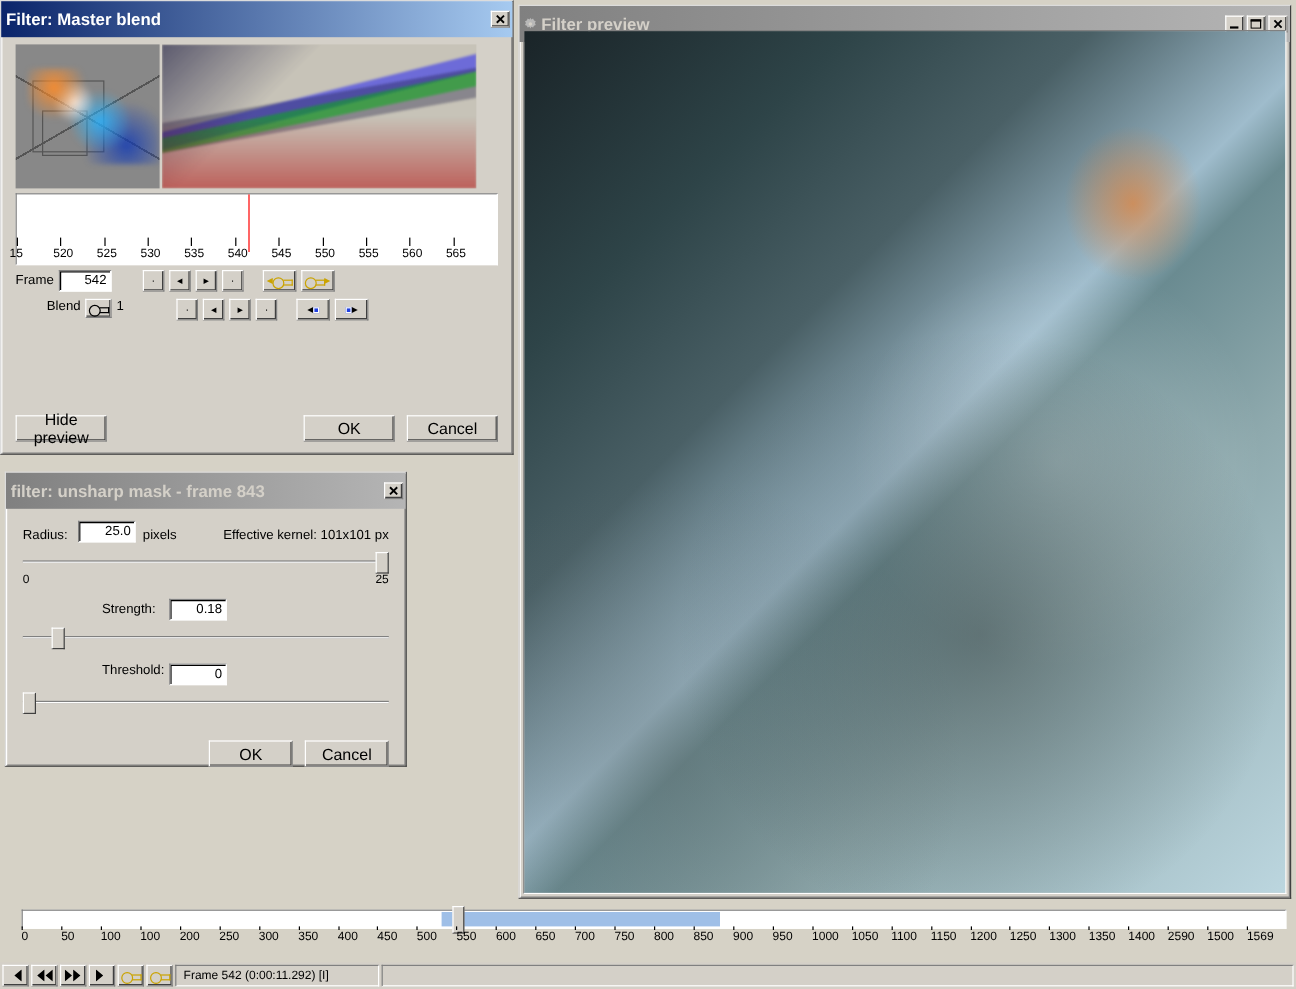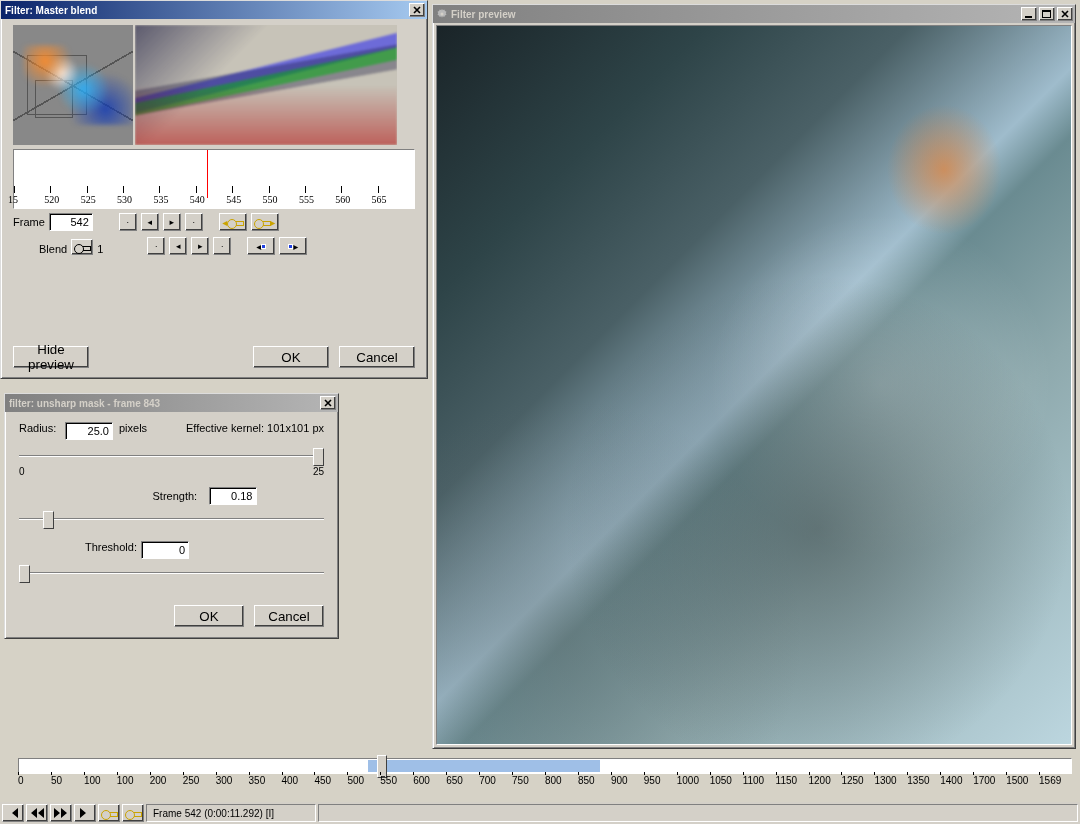--- a/index.html
+++ b/index.html
@@ -1,20 +1,20 @@
 <!DOCTYPE html>
 <html><head>
 <meta charset="utf-8">
 <style>
   * { box-sizing: border-box; }
   html, body { margin:0; padding:0; width:1080px; height:824px; font-family: Tahoma, Arial, sans-serif; font-size:11px; overflow:hidden; background:#d6d2c6; color:#000; }
   .classic-btn { background:#d4d0c8; border:1px solid; border-color:#fff #808080 #808080 #fff; box-shadow: inset -1px -1px 0 #404040, inset 1px 1px 0 #d4d0c8; cursor:default; display:inline-flex; align-items:center; justify-content:center; }
   .sunken { background:#fff; border:1px solid; border-color:#808080 #fff #fff #808080; box-shadow: inset 1px 1px 0 #000; }
   .window { position:absolute; background:#d4d0c8; border:1px solid; border-color:#dcdcdc #404040 #404040 #dcdcdc; box-shadow: inset 1px 1px 0 #fff, inset -1px -1px 0 #808080; }
-  .titlebar { height:18px; display:flex; align-items:center; padding:0 2px; font-weight:bold; font-size:10px; color:#fff; }
+  .titlebar { height:30px; display:flex; align-items:center; padding:0 2px; font-weight:bold; font-size:14px; color:#fff; }
   .titlebar.active { background:linear-gradient(to right,#0a246a,#a6caf0); }
   .titlebar.inactive { background:linear-gradient(to right,#808080,#b5b5b5); color:#d4d0c8; }
   .titlebar .title { flex:1; padding-left:2px; white-space:nowrap; }
   .titlebar .winbtn { width:16px; height:14px; margin-left:2px; font-size:10px; line-height:10px; }
   .field { height:18px; padding:1px 3px; text-align:right; font-size:11px; }
   .label { font-size:11px; }
   .slider-track { position:relative; height:20px; }
   .slider-track .rail { position:absolute; top:9px; left:0; right:0; height:2px; background:#808080; border-bottom:1px solid #fff; }
   .slider-track .thumb { position:absolute; top:2px; width:11px; height:18px; background:#d4d0c8; border:1px solid; border-color:#fff #404040 #404040 #fff; }
   .smallbtn { width:18px; height:18px; font-size:9px; }
@@ -123,21 +123,21 @@
   </div>
   <div style="padding:6px 12px;">
     <div style="display:flex; gap:2px;">
       <div class="vector-scope">
         <div class="box1"></div>
           <div class="box2"></div>
           <div class="cloud"></div>
       </div>
       <div class="waveform"></div>
     </div>
-    <div class="timeline-graph" style="margin-top:4px;font-family:Liberation Serif, serif;">
+    <div class="timeline-graph" style="margin-top:4px;">
       <div class="marker" style="left:48.3%;"></div>
       <div class="ticks">
         <div class="tick">
             <span>15</span>
           </div>
         <div class="tick">
             <span>520</span>
           </div>
         <div class="tick">
             <span>525</span>
@@ -176,21 +176,21 @@
       <span class="classic-btn smallbtn">·</span>
       <span class="classic-btn smallbtn">◂</span>
       <span class="classic-btn smallbtn">▸</span>
       <span class="classic-btn smallbtn">·</span>
       <span style="width:8px;"></span>
       <span class="classic-btn keybtn key-yellow">◂ <span class="key-icon"></span></span>
       <span class="classic-btn keybtn key-yellow"><span class="key-icon"></span> ▸</span>
     </div>
 
 
-    <div style="display:flex; align-items:flex-end; gap:4px; margin-top:6px;">
+    <div style="display:flex; align-items:flex-start; gap:4px; margin-top:6px;">
       <span style="width:22px;"></span>
       <span class="label">Blend</span>
       <span class="classic-btn" style="width:22px;height:16px;">
           <span class="key-icon" style="color:#000"></span>
         </span>
       <span class="label" style="width:14px; text-align:left;">1</span>
       <span style="width:28px;"></span>
       <span class="classic-btn smallbtn">·</span>
       <span class="classic-btn smallbtn">◂</span>
       <span class="classic-btn smallbtn">▸</span>
@@ -212,36 +212,36 @@
 <div class="window" style="left:4px; top:393px; width:335px; height:246px;">
   <div class="titlebar inactive">
     <span class="title">filter: unsharp mask - frame 843</span>
     <span class="classic-btn winbtn">
         <svg width="8" height="8">
           <path d="M1 1L7 7M7 1L1 7" stroke="#000" stroke-width="1.6"></path>
         </svg>
       </span>
   </div>
   <div style="padding:10px 14px;">
-    <div style="display:flex; align-items:flex-start; gap:6px;">
+    <div style="display:flex; align-items:flex-end; gap:6px;">
       <span class="label" style="width:40px;">Radius:</span>
       <input class="sunken field" style="width: 48px;" value="25.0">
       <span class="label">pixels</span>
       <span style="flex:1;"></span>
       <span class="label">Effective kernel: 101x101 px</span>
     </div>
     <div class="slider-track" style="margin:6px 0 0 0;">
       <div class="rail"></div>
       <div class="thumb" style="left:calc(100% - 11px);"></div>
     </div>
     <div style="display:flex; justify-content:space-between; font-size:10px;">
       <span>0</span>
       <span>25</span>
     </div>
-    <div style="display:flex; align-items:center; gap:6px; margin-top:10px;justify-content:center;">
+    <div style="display:flex; align-items:center; gap:6px; margin-top:10px;">
       <span style="width:60px;"></span>
       <span class="label" style="width:50px;">Strength:</span>
       <input class="sunken field" style="width: 48px;" value="0.18">
     </div>
     <div class="slider-track" style="margin-top:4px;">
       <div class="rail"></div>
       <div class="thumb" style="left:8%;"></div>
     </div>
     <div style="display:flex; gap:6px; margin-top:12px;">
       <span style="width:60px;"></span>
@@ -287,21 +287,21 @@
       <div>950</div>
       <div>1000</div>
       <div>1050</div>
       <div>1100</div>
       <div>1150</div>
       <div>1200</div>
       <div>1250</div>
       <div>1300</div>
       <div>1350</div>
       <div>1400</div>
-      <div>1700</div>
+      <div>2590</div>
       <div>1500</div>
       <div>1569</div>
     </div>
 </div>
 
 <div class="statusbar">
   <span class="classic-btn navbtn">
       <svg viewBox="0 0 14 10">
         <path d="M2 0v10M6 5L12 0v10z" fill="#000"></path>
       </svg>

